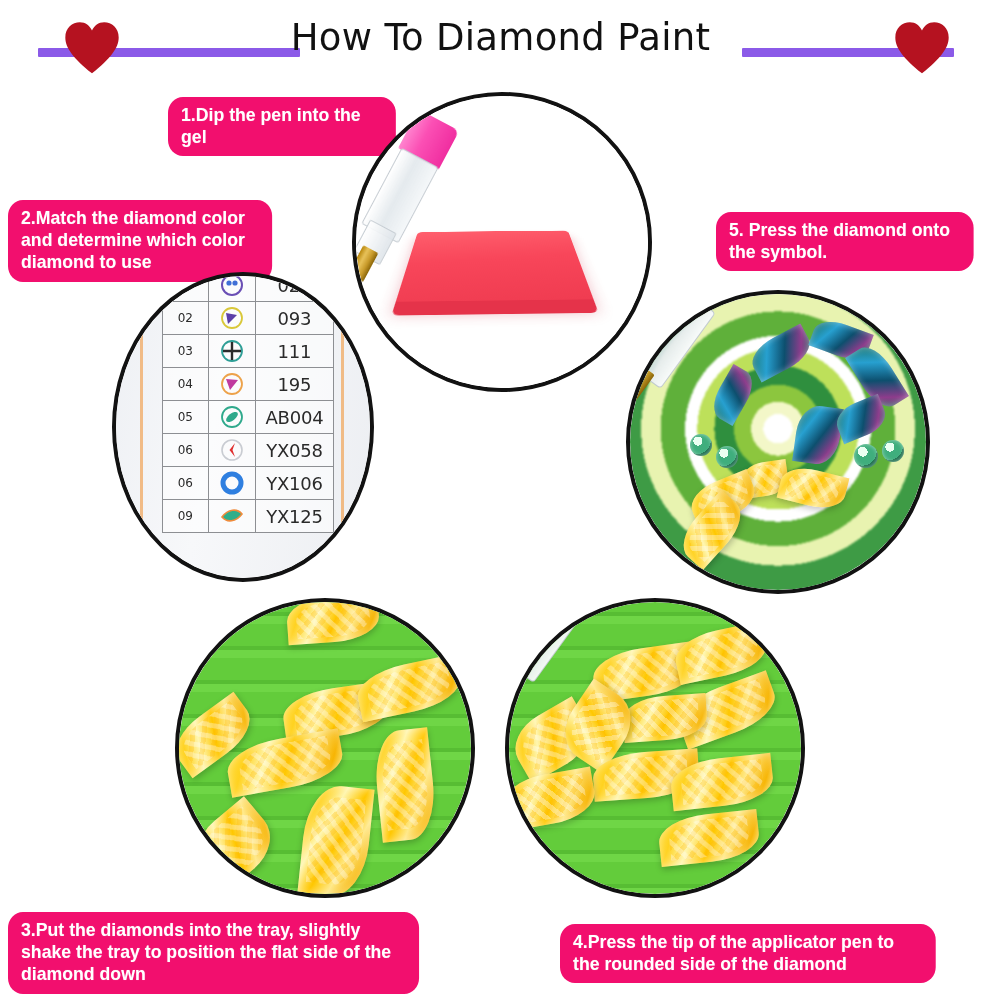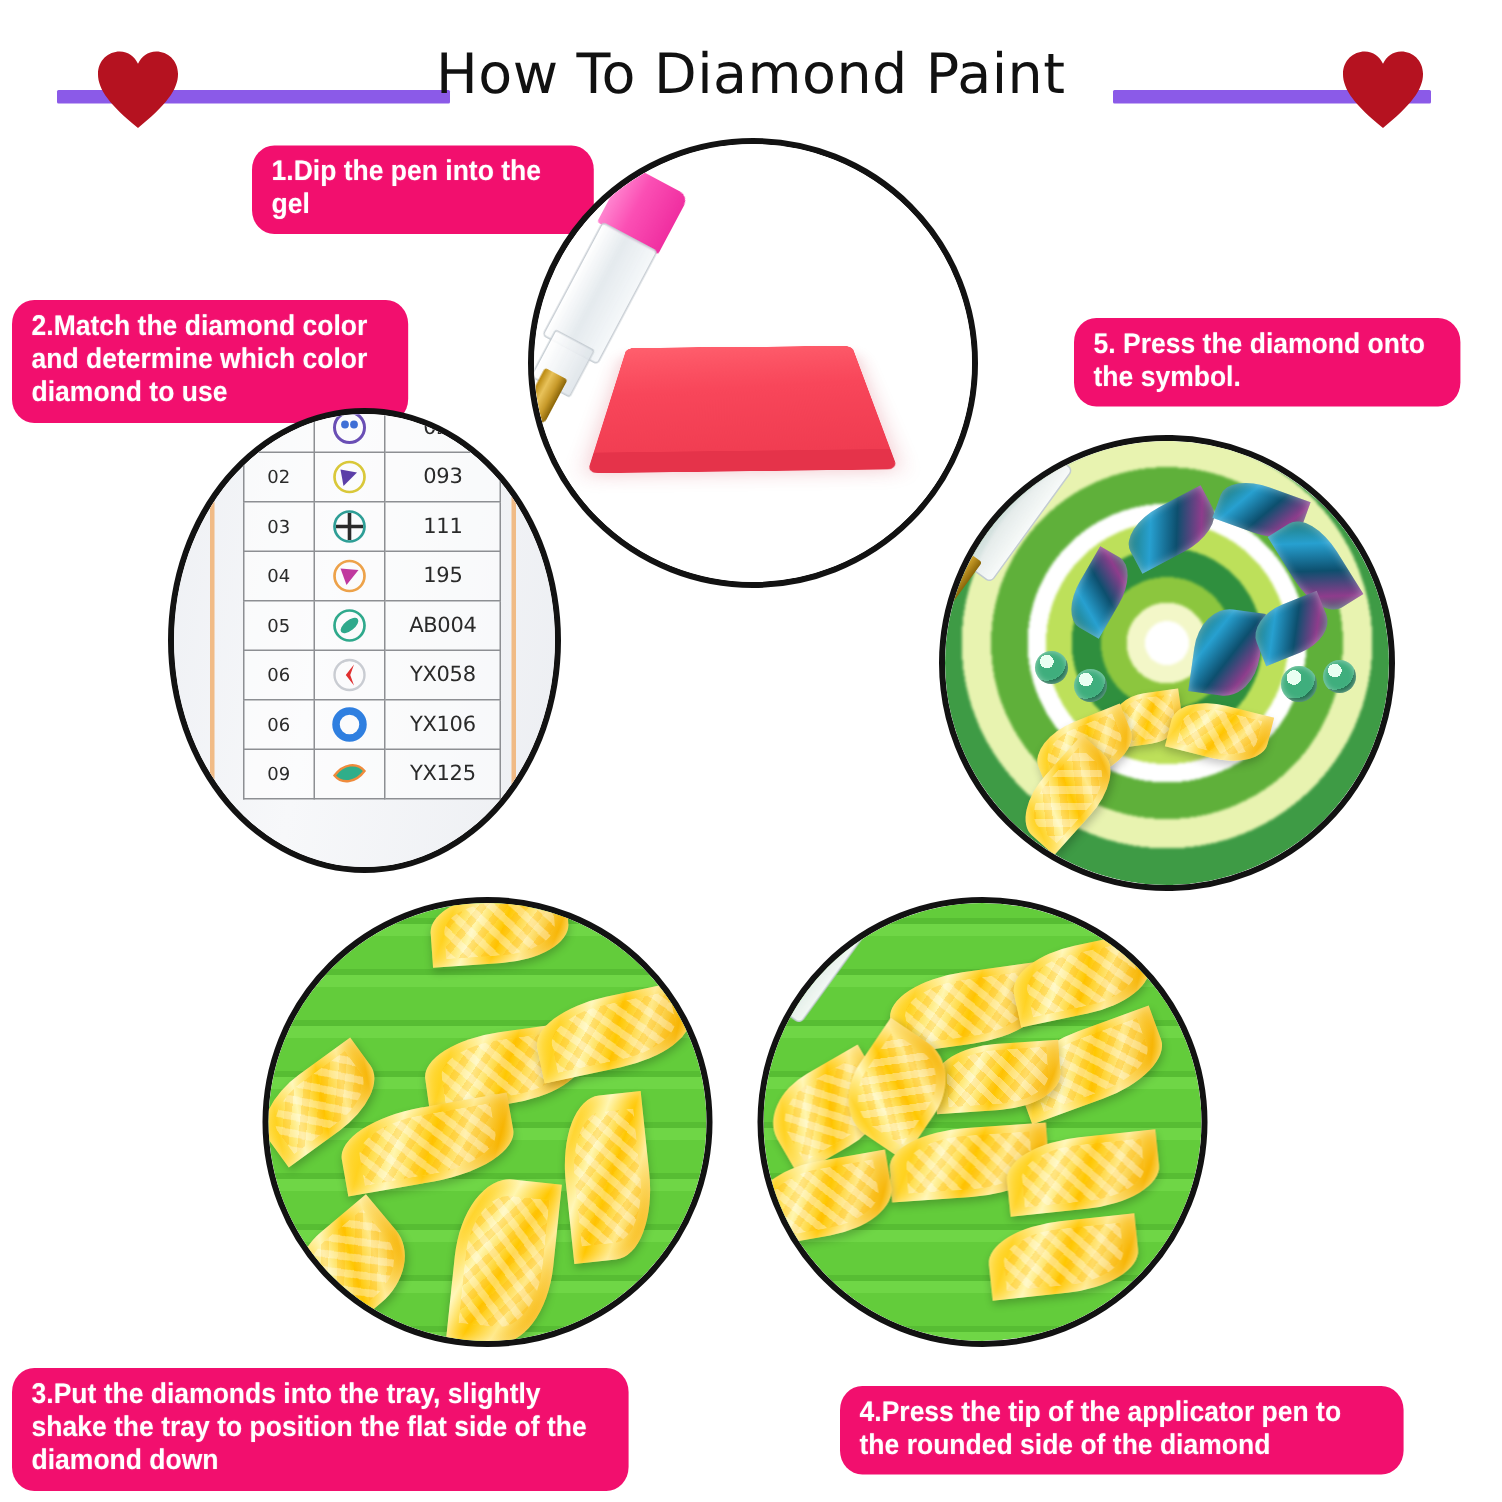--- a/index.html
+++ b/index.html
@@ -15,21 +15,21 @@
     width: 1001px;
     height: 1001px;
     background: #ffffff;
     overflow: hidden;
   }
 
   
   .header {
     position: absolute;
     left: 0;
-    top: 16px;
+    top: 4px;
     width: 871px;
     height: 90px;
   }
   .rule {
     position: absolute;
     top: 44px;
     height: 9px;
     background: #8b5ae8;
     border-radius: 1px;
   }
@@ -164,21 +164,21 @@
     font-family:"DejaVu Sans", sans-serif;
     font-size:15px; color:#2a2a2a;
   }
   .chart-table td{
     border:1px solid #8d8f93;
     height:32px; padding:0 3px; text-align:center; vertical-align:middle;
     background: rgba(255,255,255,0.55);
   }
   .chart-table td.c-num{width:44px;font-size:12px;}
   .chart-table td.c-sym{width:44px;}
-  .chart-table td.c-code{width:74px;font-size:14px;letter-spacing:-.2px;}
+  .chart-table td.c-code{width:74px;font-size:18px;letter-spacing:-.2px;}
   .symwrap{display:flex;align-items:center;justify-content:center;height:26px;}
   .sym{width:24px;height:24px;display:block;}
 
   
   .canvas-bg{
     position:absolute; inset:-6%;
     background:
       radial-gradient(circle at 50% 46%, #ffffff 0 6%, #f3f7c8 6% 11%, #8cc63e 11% 18%, #2f8f3e 18% 26%, #bde05a 26% 33%, #ffffff 33% 38%, #5fb03a 38% 48%, #e8f3b0 48% 56%, #3e9b45 56% 68%, #d8ecae 68% 78%, #57a93c 78% 100%),
       #6cb33f;
     filter: blur(1px);

